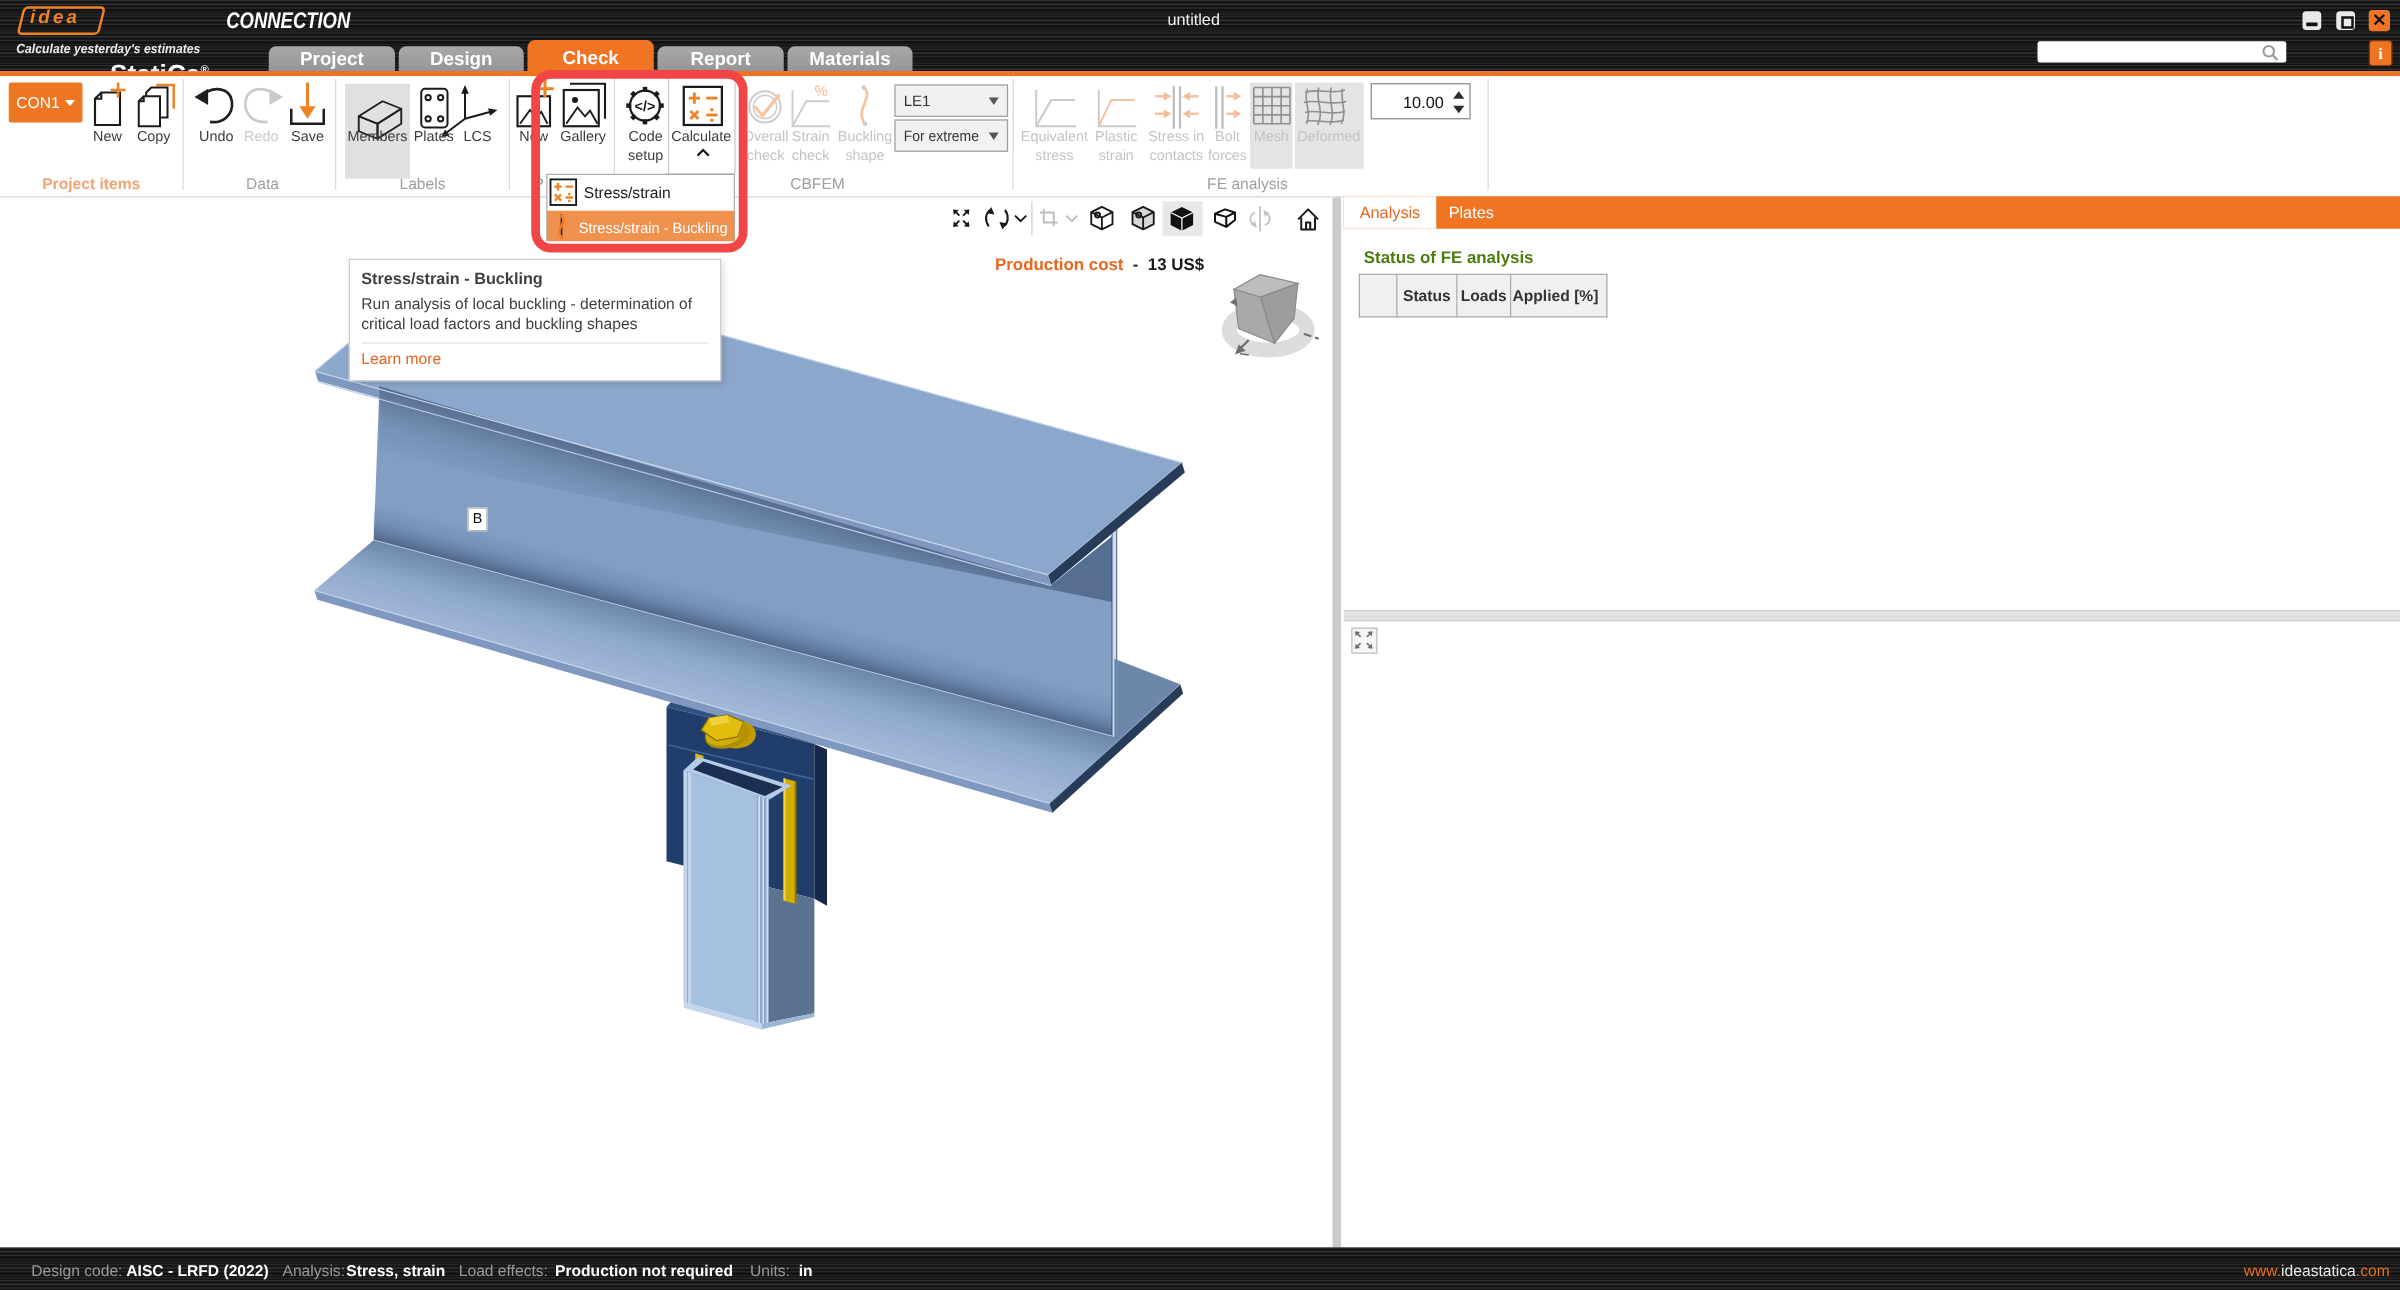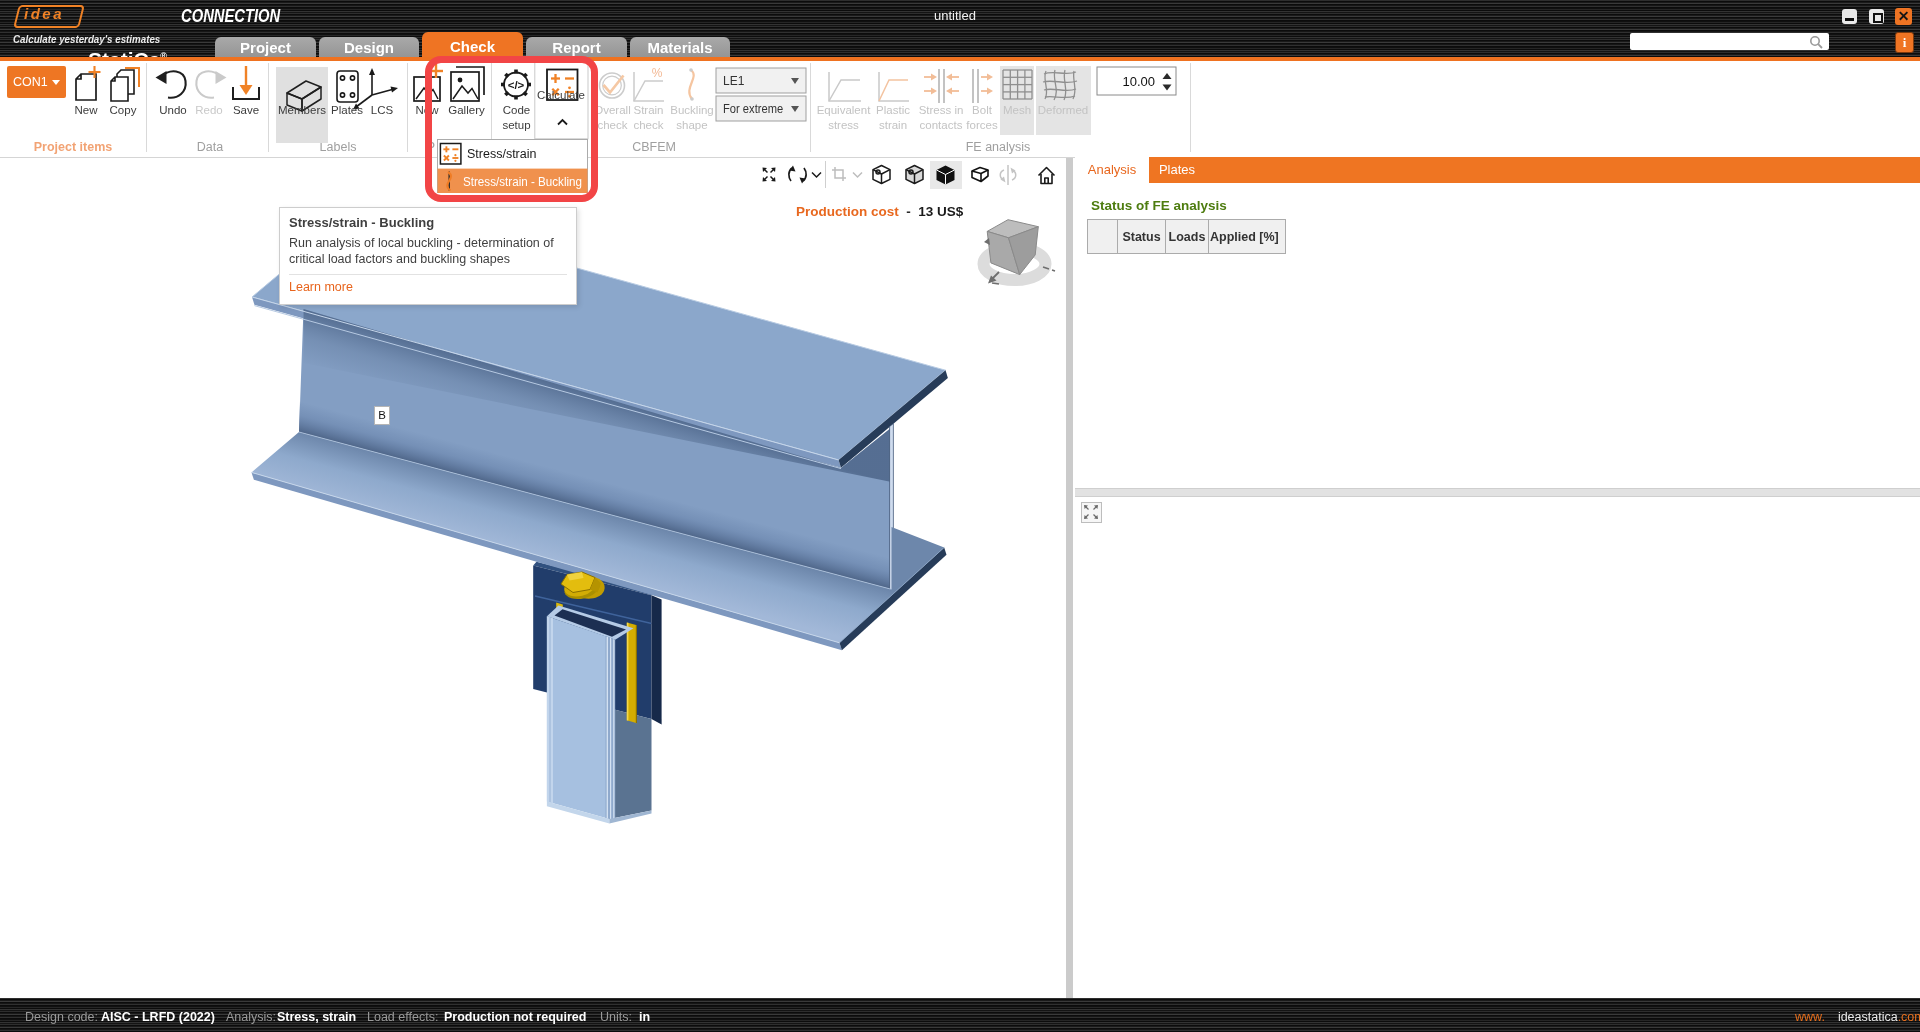--- a/index.html
+++ b/index.html
@@ -263,21 +263,21 @@
 <div class="ilab" style="left:103px;top:103px;width:40px;">Copy</div>
 <div class="ilab" style="left:153px;top:103px;width:40px;">Undo</div>
 <div class="ilab" style="left:189px;top:103px;width:40px;color:#c9c9c9;">Redo</div>
 <div class="ilab" style="left:226px;top:103px;width:40px;">Save</div>
 <div class="ilab" style="left:275px;top:103px;width:54px;">Members</div>
 <div class="ilab" style="left:327px;top:103px;width:40px;">Plates</div>
 <div class="ilab" style="left:362px;top:103px;width:40px;">LCS</div>
 <div class="ilab" style="left:407px;top:103px;width:40px;">New</div>
 <div class="ilab" style="left:444px;top:103px;width:45px;">Gallery</div>
 <div class="ilab" style="left:494px;top:103px;width:45px;">Code<br>setup</div>
-<div class="ilab" style="left:535px;top:88px;width:52px;">Calculate</div>
+<div class="ilab" style="left:535px;top:103px;width:52px;">Calculate</div>
 <div class="ilab" style="left:590px;top:103px;width:45px;color:#c3c3c3;">Overall<br>check</div>
 <div class="ilab" style="left:626px;top:103px;width:45px;color:#c3c3c3;">Strain<br>check</div>
 <div class="ilab" style="left:664px;top:103px;width:56px;color:#c3c3c3;">Buckling<br>shape</div>
 <div class="ilab" style="left:815px;top:103px;width:57px;color:#c3c3c3;">Equivalent<br>stress</div>
 <div class="ilab" style="left:868px;top:103px;width:50px;color:#c3c3c3;">Plastic<br>strain</div>
 <div class="ilab" style="left:911px;top:103px;width:60px;color:#c3c3c3;">Stress in<br>contacts</div>
 <div class="ilab" style="left:957px;top:103px;width:50px;color:#c3c3c3;">Bolt<br>forces</div>
 <div class="ilab" style="left:997px;top:103px;width:40px;color:#c3c3c3;">Mesh</div>
 <div class="ilab" style="left:1033px;top:103px;width:60px;color:#c3c3c3;">Deformed</div>
 <div class="abs" style="left:723px;top:74px;font-size:12px;color:#333;">LE1</div>
@@ -520,21 +520,21 @@
 </svg>
 <div class="abs" style="left:0;top:1010px;width:1920px;height:16px;font-size:12.5px;color:#9a9a9a;">
   <span style="position:absolute;left:25px;">Design code:</span>
   <span style="position:absolute;left:101px;color:#fff;font-weight:bold;">AISC - LRFD (2022)</span>
   <span style="position:absolute;left:226px;">Analysis:</span>
   <span style="position:absolute;left:277px;color:#fff;font-weight:bold;">Stress, strain</span>
   <span style="position:absolute;left:367px;">Load effects:</span>
   <span style="position:absolute;left:444px;color:#fff;font-weight:bold;">Production not required</span>
   <span style="position:absolute;left:600px;">Units:</span>
   <span style="position:absolute;left:639px;color:#fff;font-weight:bold;">in</span>
-  <span style="position:absolute;left:1795px;"><span style="color:#e8701e;">www.</span><span style="color:#e9e9e9;margin-left:13px;">ideastatica</span><span style="color:#e8701e;">.com</span></span>
+  <span style="position:absolute;left:1795px;"><span style="color:#e8701e;">www.</span><span style="color:#e9e9e9;">ideastatica</span><span style="color:#e8701e;">.com</span></span>
 </div>
 
 <div class="abs" style="left:436.6px;top:138.8px;width:151px;height:54.5px;background:#fff;border:1px solid #ababab;box-sizing:border-box;"></div>
 <svg class="abs" style="left:436.6px;top:138.8px;" width="151" height="54.5" viewBox="0 0 151 54.5">
   <rect x="0.5" y="29.6" width="150" height="24.4" fill="#f0914d"></rect>
   <rect x="3.4" y="4.5" width="20.5" height="20.5" fill="#fff" stroke="#1a1a1a" stroke-width="1.5"></rect>
   <g stroke="#f08226" stroke-width="1.9" fill="none">
     <line x1="6.4" y1="10.3" x2="12.4" y2="10.3"></line>
       <line x1="9.4" y1="7.3" x2="9.4" y2="13.3"></line>
     <line x1="15.4" y1="10.3" x2="21.4" y2="10.3"></line>

